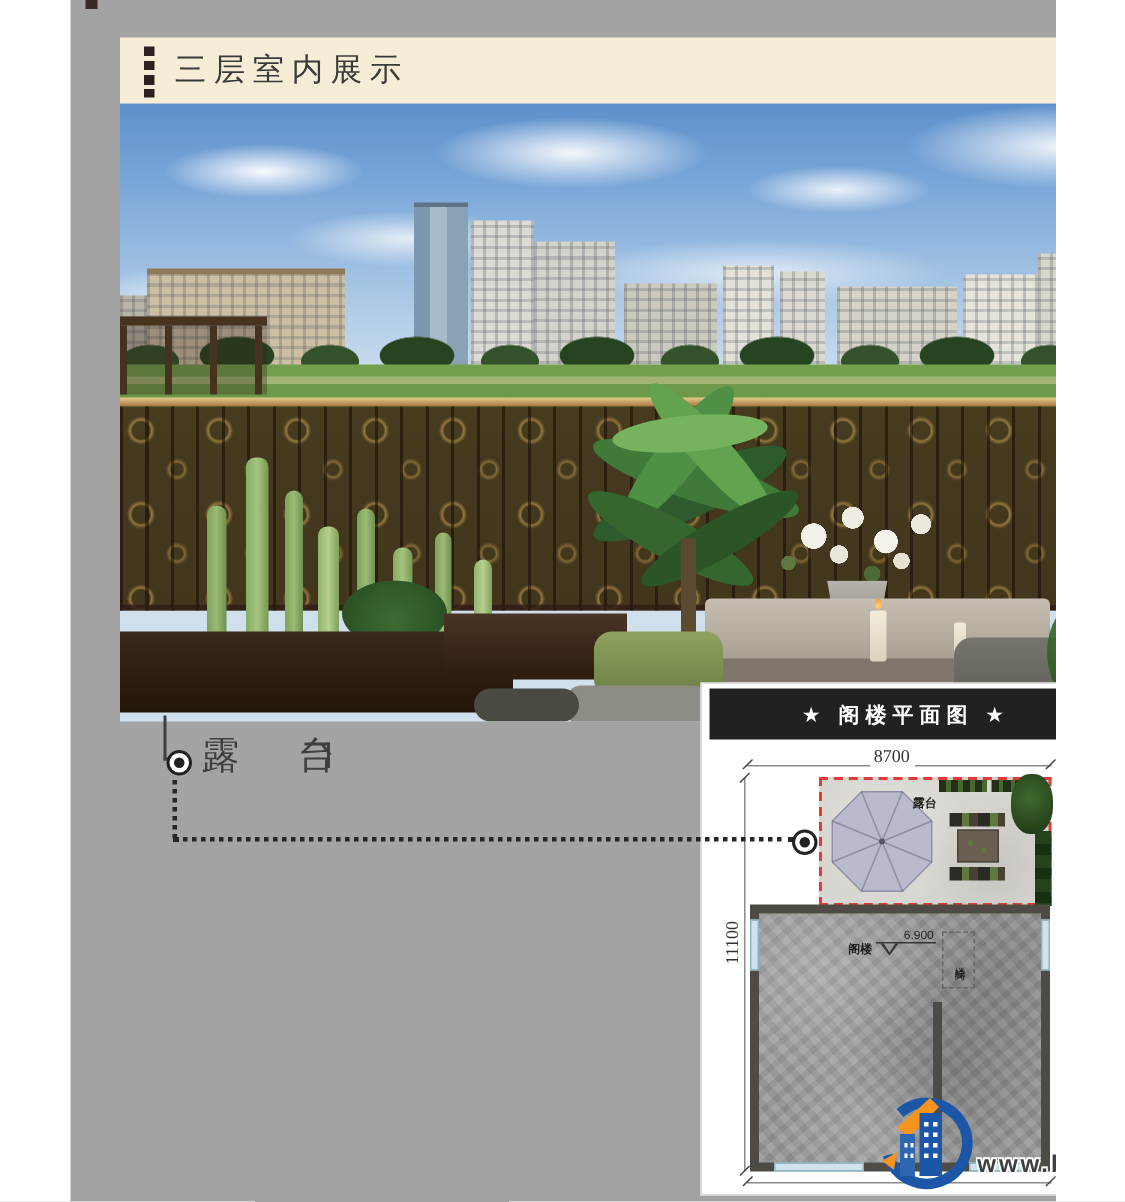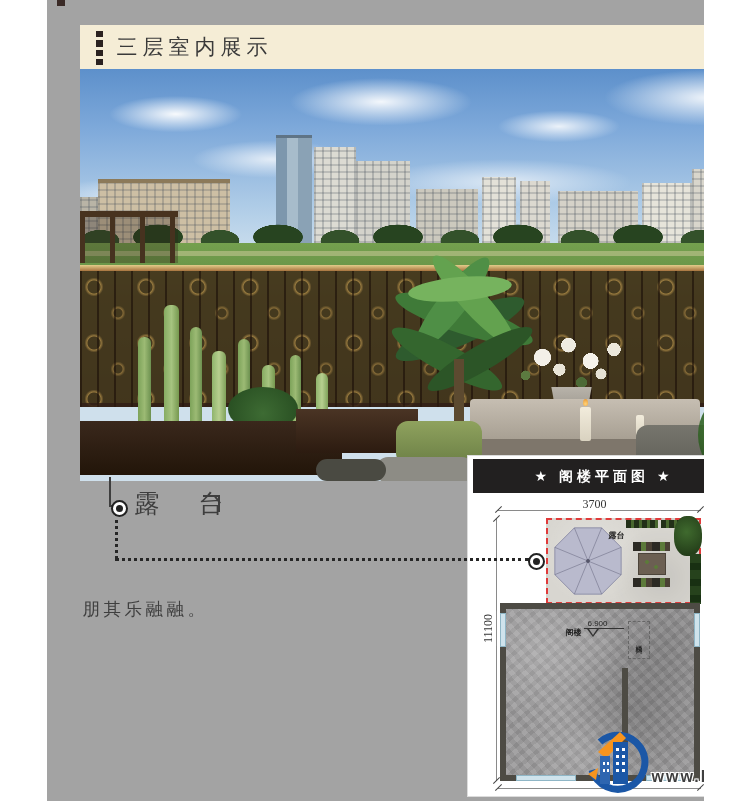--- a/index.html
+++ b/index.html
@@ -240,30 +240,29 @@
   <div class="brk" style="left:62px;top:505px;width:15px;height:2px;"></div>
   <div class="abs callout-text">露 台</div>
   <div class="brk" style="left:156px;top:495px;width:17px;height:2px;"></div>
   <div class="brk" style="left:171px;top:495px;width:2px;height:17px;"></div>
   <div class="bullseye" style="left:64px;top:500px;"></div>
   <div class="abs leader-v"></div>
   <div class="abs leader-h"></div>
   <div class="bullseye" style="left:481px;top:553px;"></div>
 
   <div class="abs desc">
-    <div class="desc-line">朋其乐融融。</div>
   </div>
 
   <div class="abs fp">
     <div class="abs fp-title">★ 阁楼平面图 ★</div>
 
     <div class="dim-h" style="left:30px;top:54px;width:203px;"></div>
     <div class="tick" style="left:26px;top:53px;"></div>
     <div class="tick" style="left:228px;top:53px;"></div>
-    <div class="dim-label" style="left:112px;top:41px;">3700</div>
+    <div class="dim-label" style="left:112px;top:41px;">8700</div>
 
     <div class="dim-v" style="left:28px;top:62px;height:263px;"></div>
     <div class="tick" style="left:24px;top:62px;"></div>
     <div class="tick" style="left:24px;top:324px;"></div>
     <div class="dim-label vert" style="left:3px;top:165px;">11100</div>
     <div class="dim-v" style="left:248px;top:62px;height:263px;"></div>
     <div class="tick" style="left:244px;top:62px;"></div>
     <div class="tick" style="left:244px;top:324px;"></div>
     <div class="dim-label vert" style="left:236px;top:165px;">11100</div>
 
@@ -300,21 +299,21 @@
     <div class="win" style="left:32px;top:157px;width:6px;height:34px;"></div>
     <div class="win" style="left:226px;top:157px;width:6px;height:34px;"></div>
     <div class="win" style="left:48px;top:319px;width:60px;height:6px;"></div>
     <div class="win" style="left:178px;top:319px;width:36px;height:6px;"></div>
     <div class="abs inwall"></div>
 
     <div class="fp-small" style="left:98px;top:172px;font-weight:bold;">阁楼</div>
     <div class="abs level-line"></div>
     <div class="abs tri"></div>
     <div class="abs tri-inner"></div>
-    <div class="fp-small" style="left:120px;top:163px;text-align:right;">6.900</div>
+    <div class="fp-small" style="left:135px;top:163px;text-align:right;">6.900</div>
     <div class="abs stairbox">
       <span>楼梯间</span>
     </div>
   </div>
 
   <div class="abs logo">
     <svg class="abs" style="left:0;top:6px;" width="72" height="72" viewBox="0 0 72 72">
       <path d="M10,46 a27,27 0 1 0 8,-28" fill="none" stroke="#1b57a6" stroke-width="7"></path>
       <polygon points="6,50 16,44 14,56" fill="#f7941d"></polygon>
       <polygon points="16,28 38,8 44,14 24,34" fill="#f7941d"></polygon>

